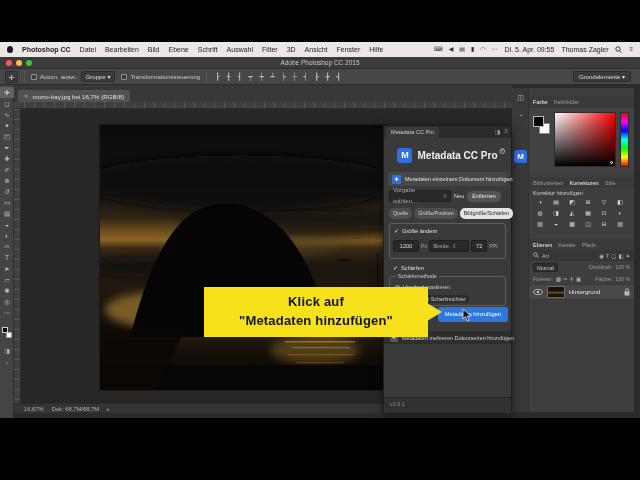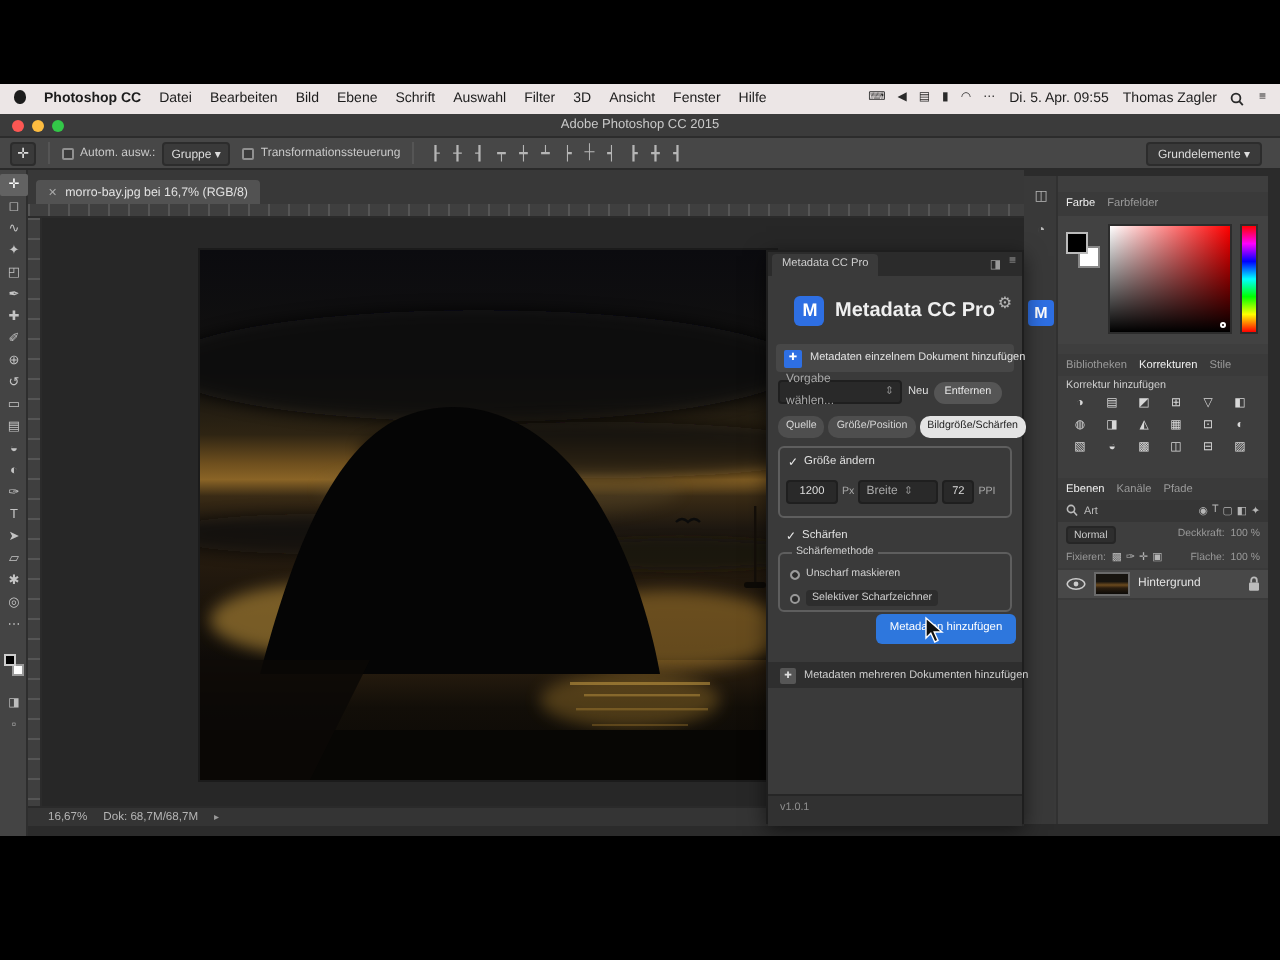--- a/index.html
+++ b/index.html
@@ -522,20 +522,24 @@
             <svg class="minisvg layer-lock" width="6" height="8" viewBox="0 0 6 8">
                 <rect x="0.5" y="3.2" width="5" height="4.2" rx="0.6" fill="#bbb"></rect>
                 <path d="M1.6 3.2 V2.1 a1.4 1.4 0 0 1 2.8 0 V3.2" stroke="#bbb" stroke-width="0.9" fill="none"></path>
               </svg>
           </div>
         </div>
 
       </div>
     </div>
 
+    <div class="callout">
+      <span class="l1">Klick auf</span>
+      <span class="l2">"Metadaten hinzufügen"</span>
+    </div>
 
     <div class="cursor">
       <svg class="minisvg" width="10" height="14" viewBox="0 0 10 14">
           <path d="M1 1 L1 11 L3.4 8.6 L5.4 13 L7 12.2 L5.1 8 L9 8 Z" fill="#111" stroke="#fff" stroke-width="0.7"></path>
         </svg>
     </div>
 
   </div>
 </div>
 

